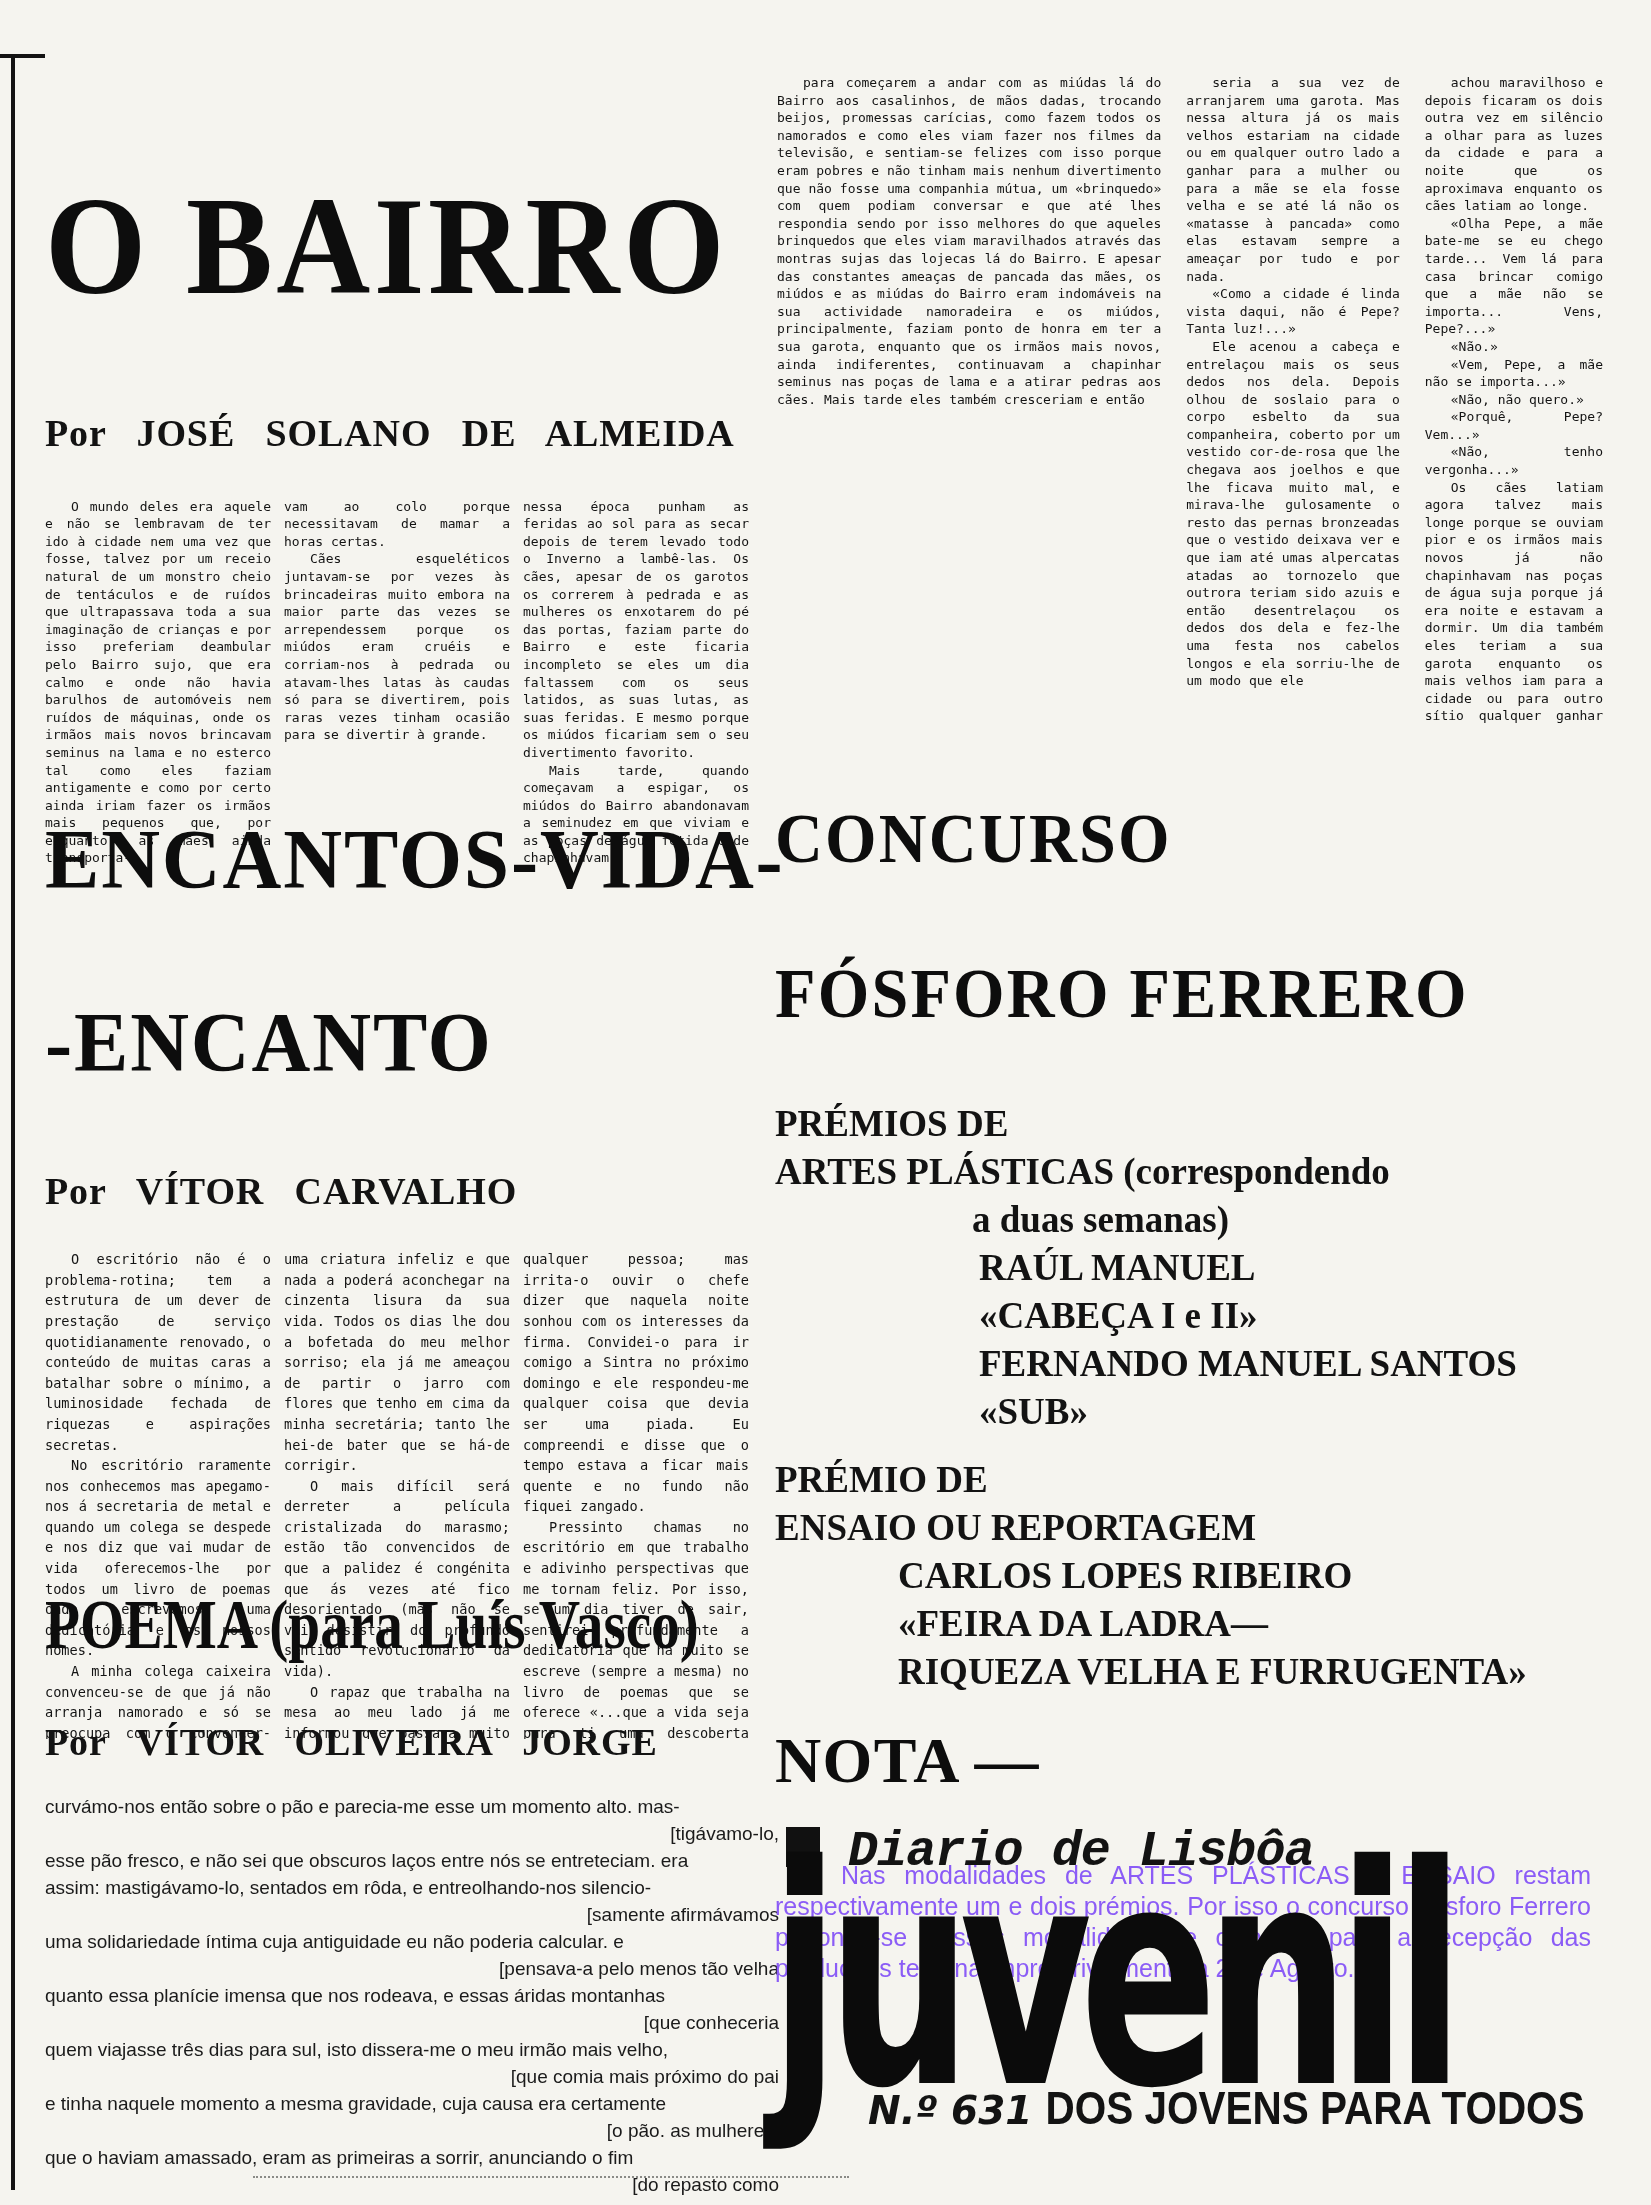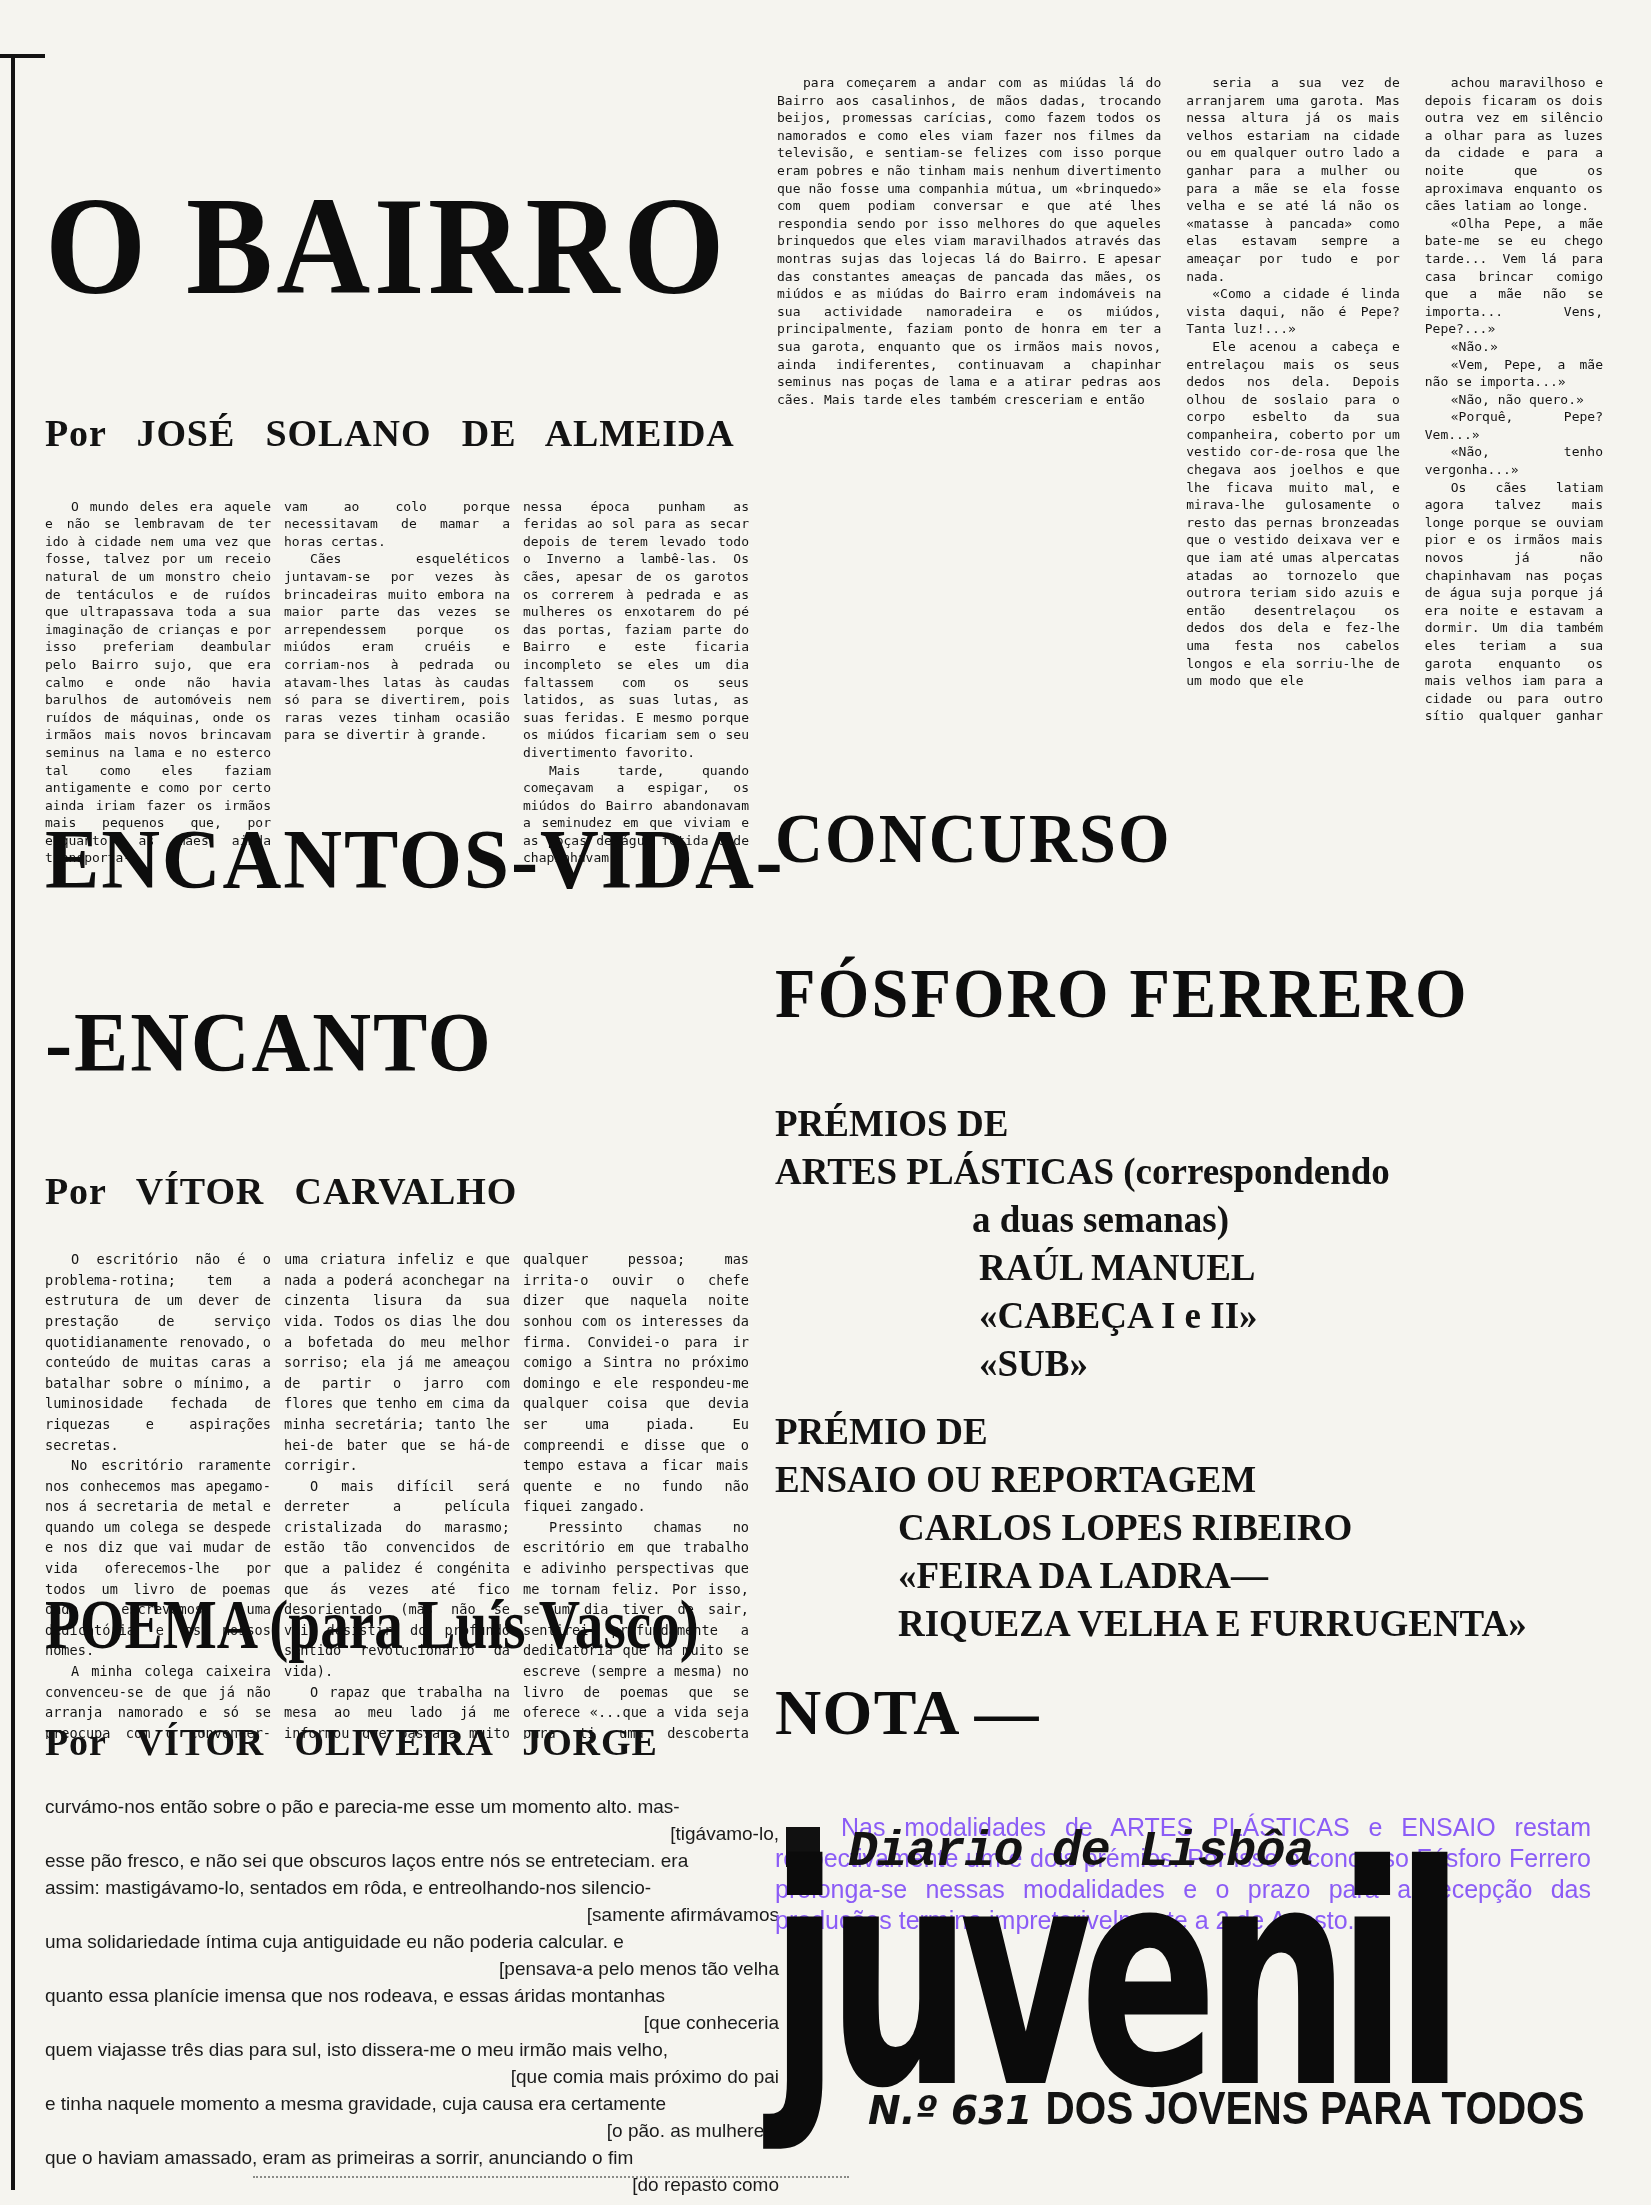--- a/index.html
+++ b/index.html
@@ -179,20 +179,21 @@
   <section class="right-lower">
     <h2 class="hl concurso-title">CONCURSO</h2>
     <h2 class="hl concurso-title">FÓSFORO FERRERO</h2>
 
     <div class="prize-block">
       <div>PRÉMIOS DE</div>
       <div>ARTES PLÁSTICAS (correspondendo</div>
       <div class="ind1">a duas semanas)</div>
       <div class="ind2">RAÚL MANUEL</div>
       <div class="ind2">«CABEÇA I e II»</div>
+      <div class="ind2">FERNANDO MANUEL SANTOS</div>
       <div class="ind2">«SUB»</div>
       <div class="gap-top">PRÉMIO DE</div>
       <div>ENSAIO OU REPORTAGEM</div>
       <div class="ind3">CARLOS LOPES RIBEIRO</div>
       <div class="ind3">«FEIRA DA LADRA—</div>
       <div class="ind3">RIQUEZA VELHA E FURRUGENTA»</div>
     </div>
 
     <h3 class="hl nota-head">NOTA —</h3>
     <p class="nota-body">Nas modalidades de ARTES PLÁSTICAS e ENSAIO restam respectivamente um e dois prémios. Por isso o concurso Fósforo Ferrero prolonga-se nessas modalidades e o prazo para a recepção das produções termina impreterivelmente a 2 de Agosto.</p>

